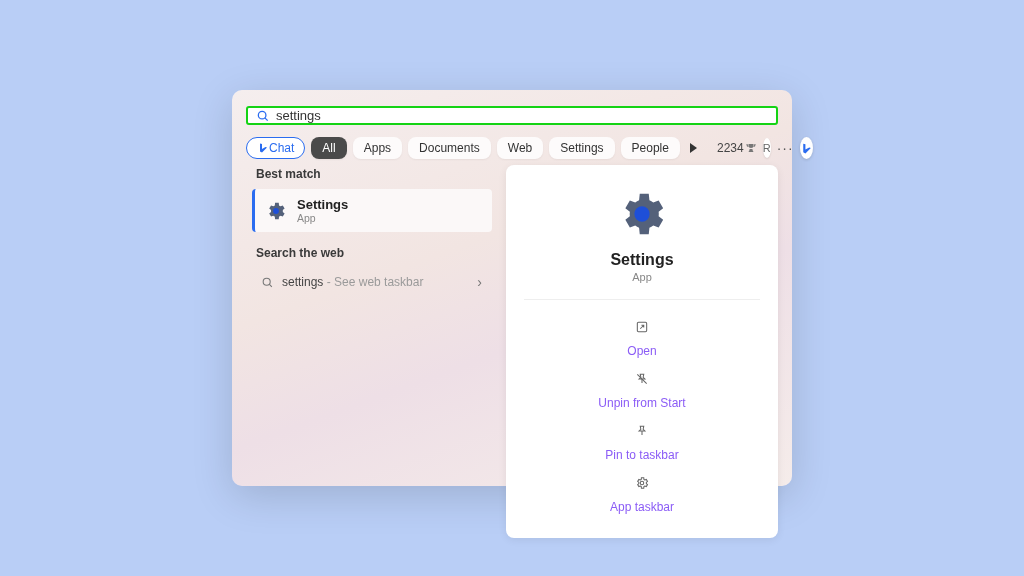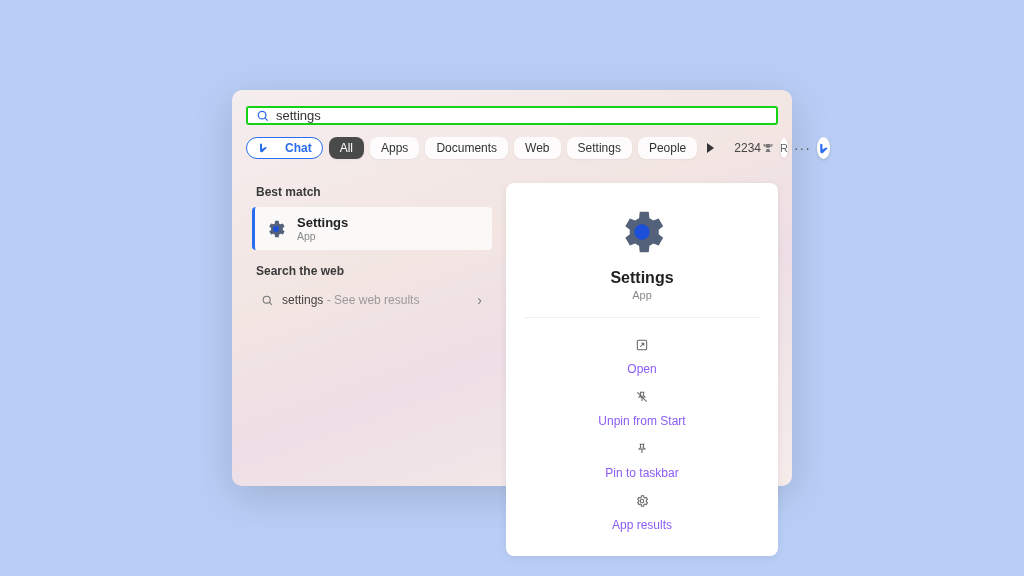--- a/index.html
+++ b/index.html
@@ -34,27 +34,27 @@
     background: transparent;
   }
   
   .filters {
     margin-top: 12px;
     display: flex; align-items: center; gap: 6px;
     font-size: 12px;
     color: #333;
   }
   .chat-pill {
-    display: inline-flex; align-items: center; gap: 16px;
+    display: inline-flex; align-items: center; gap: 0;
     border: 1.5px solid #2a6cf0;
     color: #2a6cf0;
     background: #fff;
     padding: 3px 10px;
     border-radius: 14px;
-    font-weight: 700;
+    font-weight: 400;
     font-size: 12px;
   }
   .pill {
     background: #fdfbfb;
     padding: 4px 11px;
     border-radius: 8px;
     font-size: 12px;
     color: #333;
     box-shadow: 0 1px 2px rgba(0,0,0,0.05);
     cursor: pointer;
@@ -79,21 +79,21 @@
     box-shadow: 0 1px 2px rgba(0,0,0,0.1);
   }
   .dots { font-size: 14px; color: #555; letter-spacing: 1px; }
   .bing-round {
     width: 22px; height: 22px; border-radius: 50%;
     background: #fff; display:inline-flex; align-items:center; justify-content:center;
     box-shadow: 0 1px 3px rgba(0,0,0,0.15);
   }
   
   .body {
-    display: flex; gap: 10px; margin-top: 24px; flex: 1;
+    display: flex; gap: 10px; margin-top: 6px; flex: 1;
   }
   .left { flex: 0 0 250px; }
   .right {
     flex: 1;
     background: #ffffff;
     border-radius: 8px;
     box-shadow: 0 2px 8px rgba(0,0,0,0.07);
     padding: 22px 18px 18px 18px;
   }
   .section-label {
@@ -212,21 +212,21 @@
 
       <div class="web-row">
         <span class="wl">
           <span class="ic">
             <svg viewBox="0 0 24 24" width="13" height="13" fill="none" stroke="#777" stroke-width="2">
                 <circle cx="10.5" cy="10.5" r="6.5"></circle>
                 <line x1="20" y1="20" x2="15.2" y2="15.2"></line>
               </svg>
           </span>
           <span>
-            <span>settings</span><span class="muted"> - See web results</span>
+            <span>settings</span><span class="muted"> - See web taskbar</span>
           </span>
         </span>
         <span class="chev">›</span>
       </div>
 
     </div>
 
     <div class="right">
       <div class="detail-head">
         <span>
@@ -265,18 +265,18 @@
           </span>
           <span>Pin to taskbar</span>
         </div>
         <div class="action">
           <span class="ic">
             <svg viewBox="0 0 24 24" width="14" height="14" fill="none" stroke="#666" stroke-width="1.8">
                 <circle cx="12" cy="12" r="3"></circle>
                 <path d="M19.4 13a7.5 7.5 0 000-2l2-1.6-2-3.4-2.4.9a7.5 7.5 0 00-1.7-1L15 3h-4l-.3 2.9a7.5 7.5 0 00-1.7 1l-2.4-.9-2 3.4L6.6 11a7.5 7.5 0 000 2l-2 1.6 2 3.4 2.4-.9a7.5 7.5 0 001.7 1L11 21h4l.3-2.9a7.5 7.5 0 001.7-1l2.4.9 2-3.4z"></path>
               </svg>
           </span>
-          <span>App results</span>
+          <span>App taskbar</span>
         </div>
       </div>
     </div>
   </div>
 </div>
 
 </body></html>

